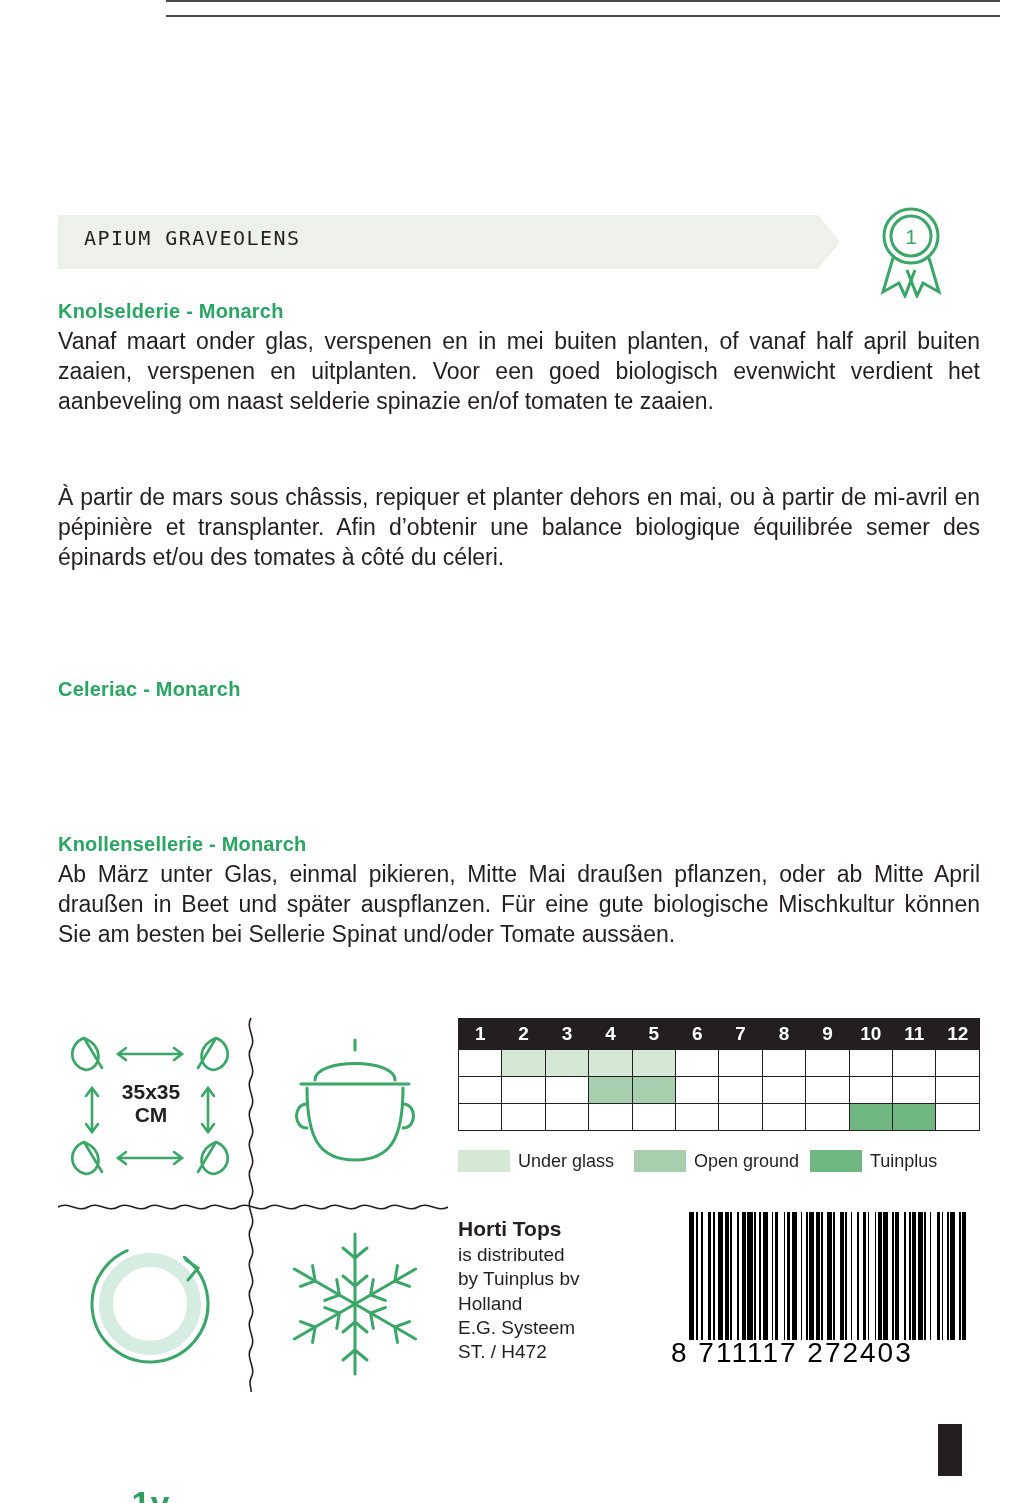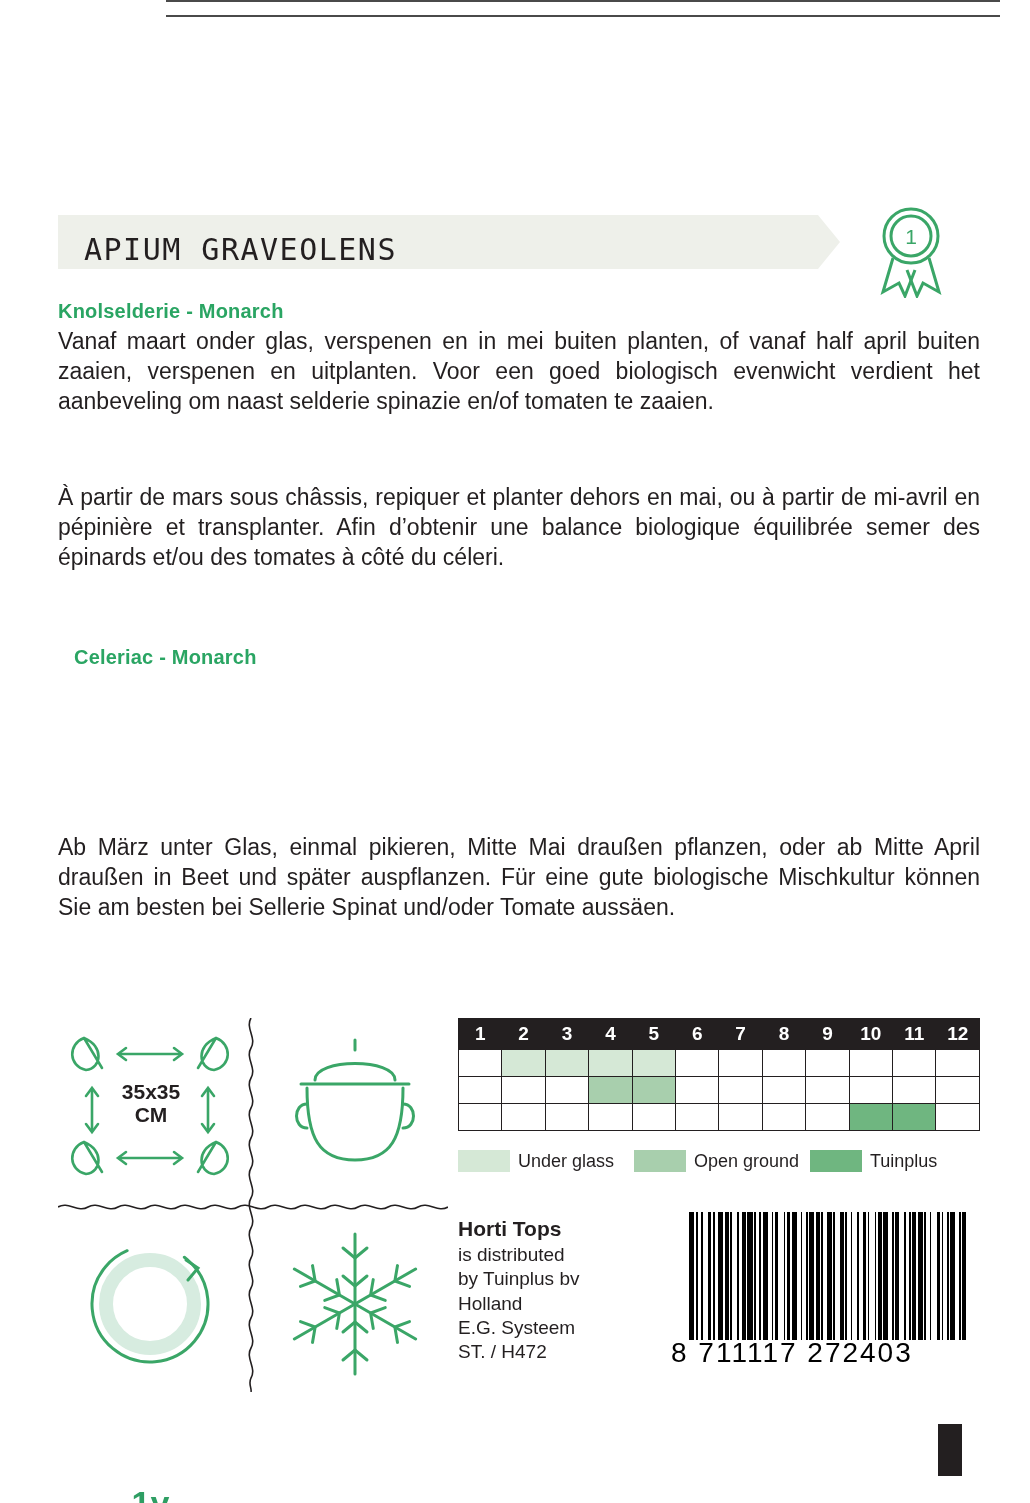--- a/index.html
+++ b/index.html
@@ -37,23 +37,23 @@
   .banner-clip {
     position: absolute;
     left: 0; top: 215px;
     width: 782px; height: 54px;
     background: #eef0ea;
     clip-path: polygon(0 0, 760px 0, 782px 27px, 760px 54px, 0 54px);
   }
   .banner-title {
     position: absolute;
     left: 26px;
-    top: 232px;
+    top: 226px;
     font-family: "DejaVu Sans Mono", monospace;
-    font-size: 30px;
+    font-size: 20px;
     letter-spacing: 1.5px;
     color: #231f20;
     font-weight: 400;
   }
 
   .badge {
     position: absolute;
     left: 805px;
     top: 198px;
     width: 96px;
@@ -73,21 +73,21 @@
   .block p {
     margin: 0;
     font-size: 23px;
     line-height: 1.30;
     text-align: justify;
     color: #231f20;
     font-family: "Liberation Sans", sans-serif;
   }
   .block.nl { top: 300px; }
   .block.fr { top: 483px; }
-  .block.en { top: 646px; margin-left: 16px; }
+  .block.en { top: 678px; }
   .block.de { top: 833px; }
 
   
   .icon-grid {
     position: absolute;
     left: 0;
     top: 1018px;
     width: 390px;
     height: 375px;
   }
@@ -248,20 +248,21 @@
 
   <div class="block fr">
     <p>À partir de mars sous châssis, repiquer et planter dehors en mai, ou à partir de mi-avril en pépinière et transplanter. Afin d’obtenir une balance biologique équilibrée semer des épinards et/ou des tomates à côté du céleri.</p>
   </div>
 
   <div class="block en">
     <h2>Celeriac - Monarch</h2>
   </div>
 
   <div class="block de">
+    <h2>Knollensellerie - Monarch</h2>
     <p>Ab März unter Glas, einmal pikieren, Mitte Mai draußen pflanzen, oder ab Mitte April draußen in Beet und später auspflanzen. Für eine gute biologische Mischkultur können Sie am besten bei Sellerie Spinat und/oder Tomate aussäen.</p>
   </div>
 
   <div class="icon-grid">
 
     <div class="wavy-v">
       <svg width="14" height="374" viewBox="0 0 14 374" xmlns="http://www.w3.org/2000/svg">
         <path d="M7 0 C 1 10, 13 20, 7 30 C 1 40, 13 50, 7 60 C 1 70, 13 80, 7 90 C 1 100, 13 110, 7 120 C 1 130, 13 140, 7 150 C 1 160, 13 170, 7 180 C 1 190, 13 200, 7 210 C 1 220, 13 230, 7 240 C 1 250, 13 260, 7 270 C 1 280, 13 290, 7 300 C 1 310, 13 320, 7 330 C 1 340, 13 350, 7 360 C 4 366, 8 370, 7 374" fill="none" stroke="#231f20" stroke-width="1.6"></path>
       </svg>
     </div>

